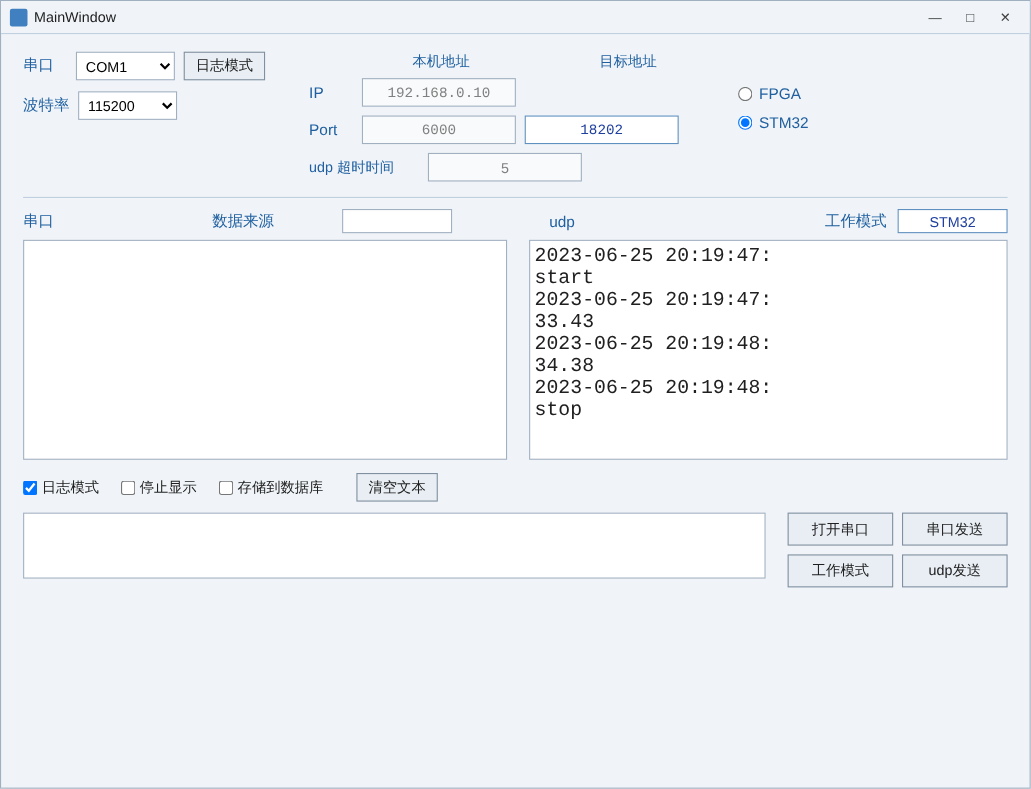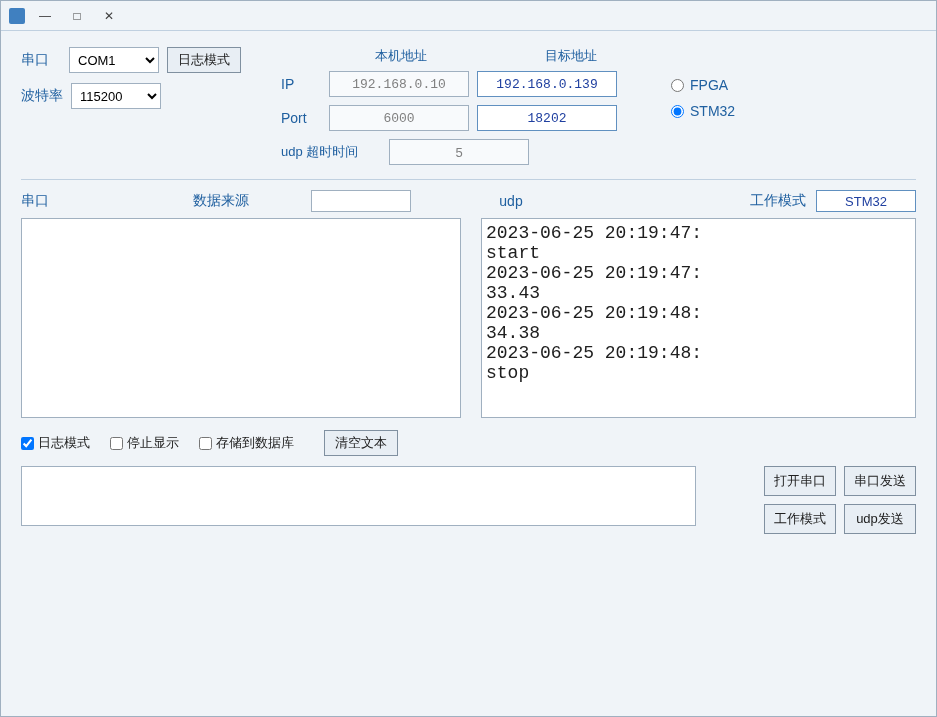--- a/index.html
+++ b/index.html
@@ -291,21 +291,21 @@
       flex-direction: column;
       gap: 8px;
       min-width: 200px;
     }
     .btn-row {
       display: flex;
       gap: 8px;
       justify-content: flex-end;
     }
     .btn-action {
-      width: 72px;
+      width: 96px;
       height: 30px;
       border: 1px solid #8090a0;
       background: #e8eef4;
       font-size: 13px;
       cursor: pointer;
       color: #202020;
     }
 
     
     .labels-row {
@@ -314,20 +314,21 @@
       margin-bottom: 6px;
     }
   </style>
 </head>
 <body>
 
 <div class="window">
 
   <div class="title-bar">
     <div class="title-bar-icon"></div>
+    <span class="title-bar-title">MainWindow</span>
     <div class="title-bar-buttons">
       <button class="tb-btn">—</button>
       <button class="tb-btn">□</button>
       <button class="tb-btn close">✕</button>
     </div>
   </div>
 
   <div class="content">
 
     <div class="top-section">
@@ -359,21 +360,20 @@
       <div class="network-section">
         <div class="net-header">
           <div style="width:40px"></div>
           <div class="net-col-label net-col-local">本机地址</div>
           <div class="net-col-label net-col-target">目标地址</div>
         </div>
 
         <div class="net-row">
           <span class="net-row-label">IP</span>
           <input type="text" class="net-input-readonly" value="192.168.0.10" readonly="" style="">
-          <input type="text" class="net-input-editable" value="192.168.0.139" style="">
         </div>
 
         <div class="net-row">
           <span class="net-row-label">Port</span>
           <input type="text" class="net-input-readonly" value="6000" readonly="" style="">
           <input type="text" class="net-input-editable" value="18202" style="">
         </div>
 
         <div class="udp-row">
           <span class="udp-label">udp 超时时间</span>

